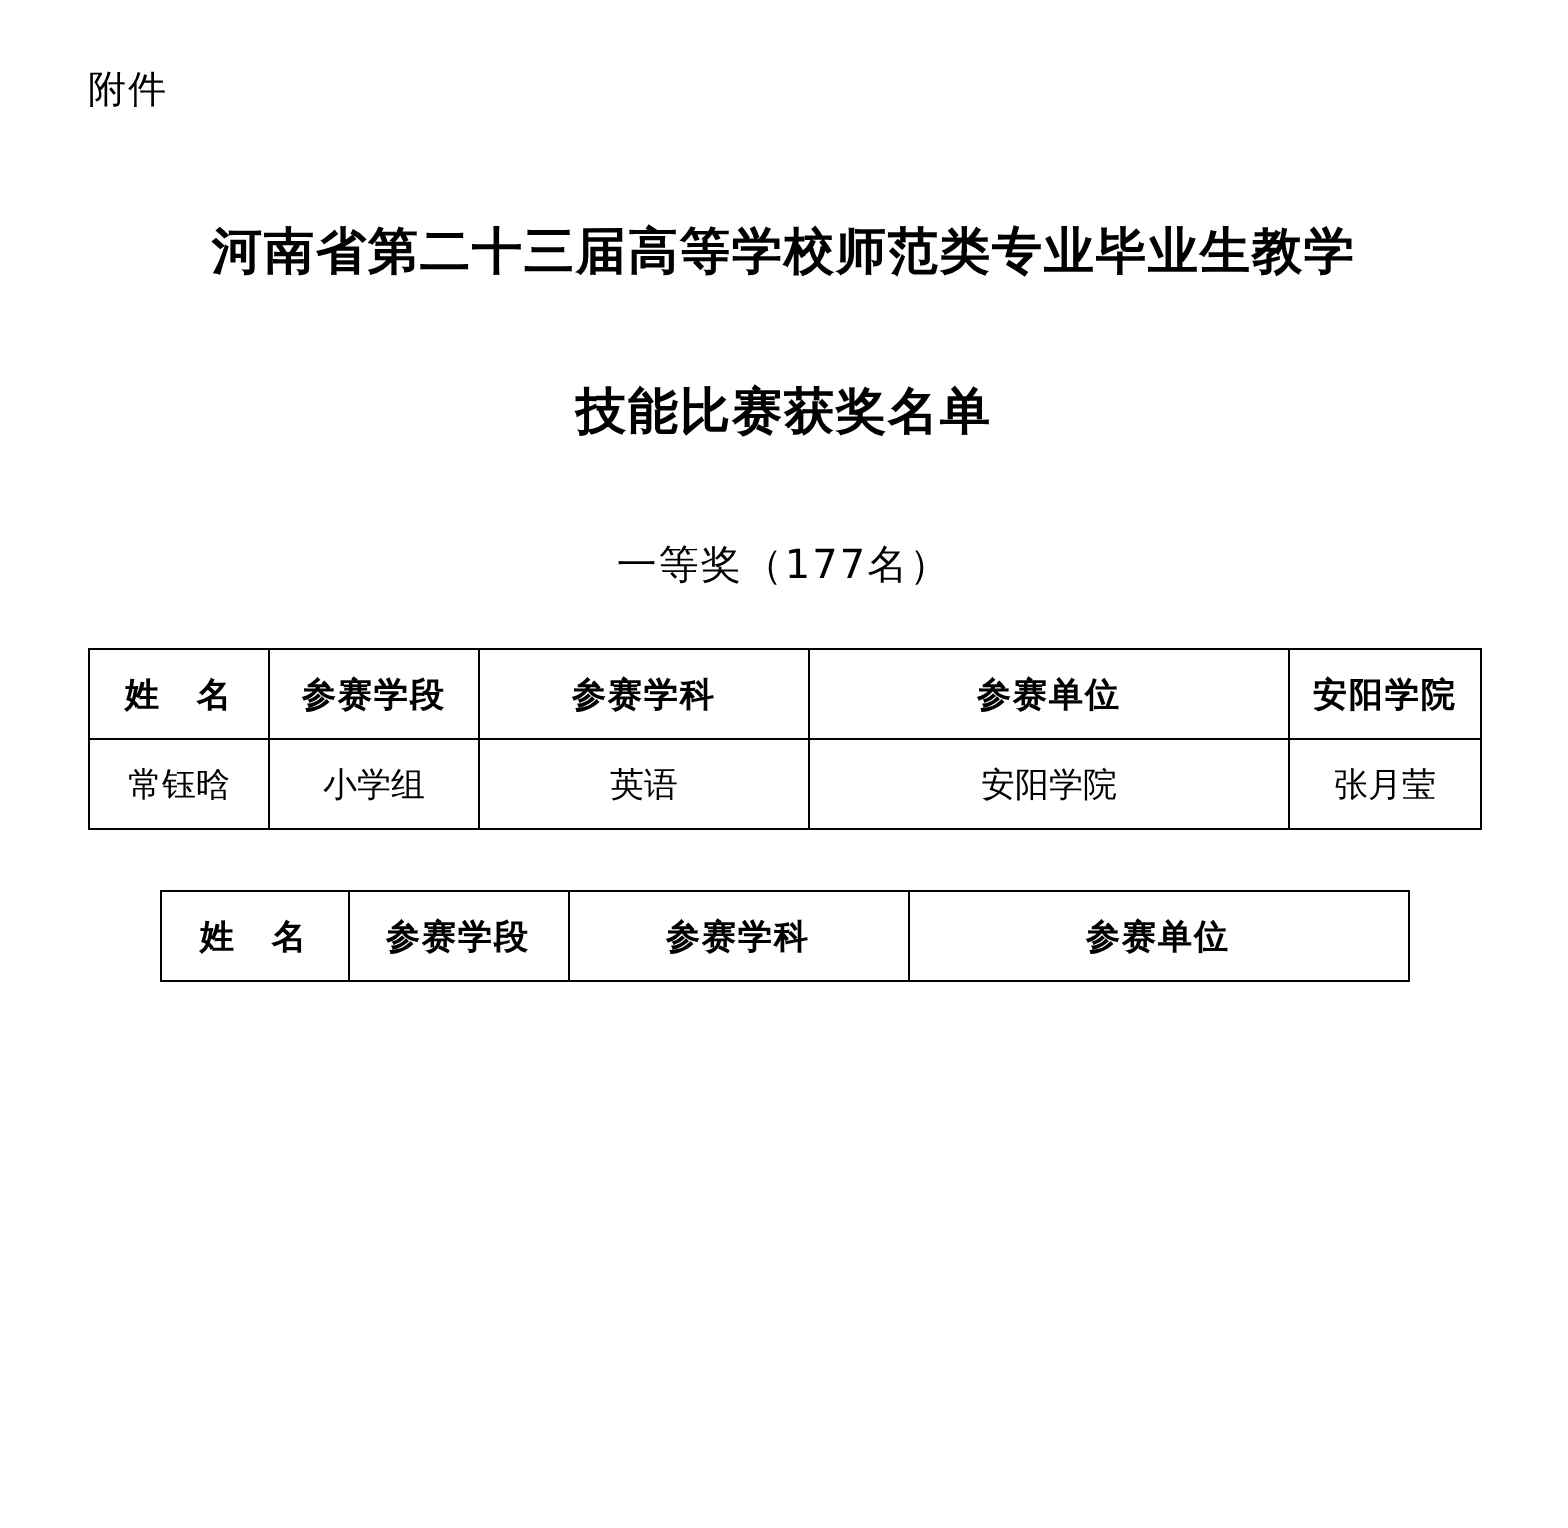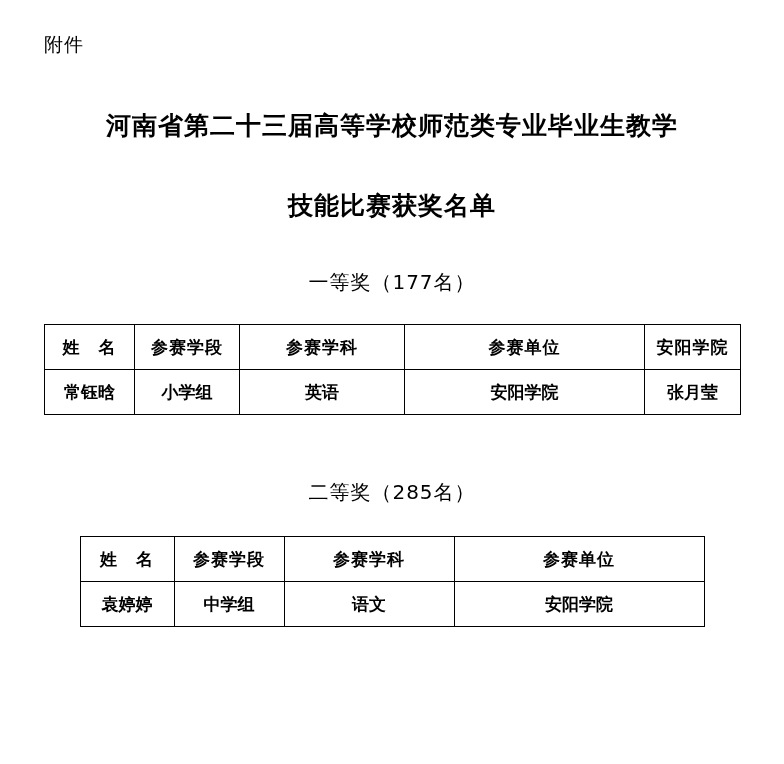--- a/index.html
+++ b/index.html
@@ -76,21 +76,21 @@
     font-family: "DejaVu Sans", "Liberation Sans", sans-serif;
     font-size: 17px;
     padding: 0;
     height: 44px;
   }
   table.award-table thead th {
     font-weight: bold;
     letter-spacing: 1px;
   }
   table.award-table tbody td {
-    font-weight: bold;
+    font-weight: normal;
   }
   .t1 col.c-name { width: 90px; }
   .t1 col.c-stage { width: 105px; }
   .t1 col.c-subject { width: 165px; }
   .t1 col.c-unit { width: 240px; }
   .t1 col.c-teacher { width: 96px; }
 
   .t2 col.c-name { width: 94px; }
   .t2 col.c-stage { width: 110px; }
   .t2 col.c-subject { width: 170px; }
@@ -136,40 +136,33 @@
       <tr>
         <td>常钰晗</td>
         <td>小学组</td>
         <td>英语</td>
         <td>安阳学院</td>
         <td>张月莹</td>
       </tr>
     </tbody>
   </table>
 
-  <div class="award-heading second">二等奖（285名）</div>
 
   <table class="award-table t2">
     <colgroup>
       <col class="c-name">
         <col class="c-stage">
         <col class="c-subject">
         <col class="c-unit">
     </colgroup>
     <thead>
       <tr>
         <th class="hdr-name">姓　名</th>
         <th>参赛学段</th>
         <th>参赛学科</th>
         <th>参赛单位</th>
       </tr>
     </thead>
     <tbody>
-      <tr>
-        <td>袁婷婷</td>
-        <td>中学组</td>
-        <td>语文</td>
-        <td>安阳学院</td>
-      </tr>
     </tbody>
   </table>
 
 </div>
 
 </body></html>

